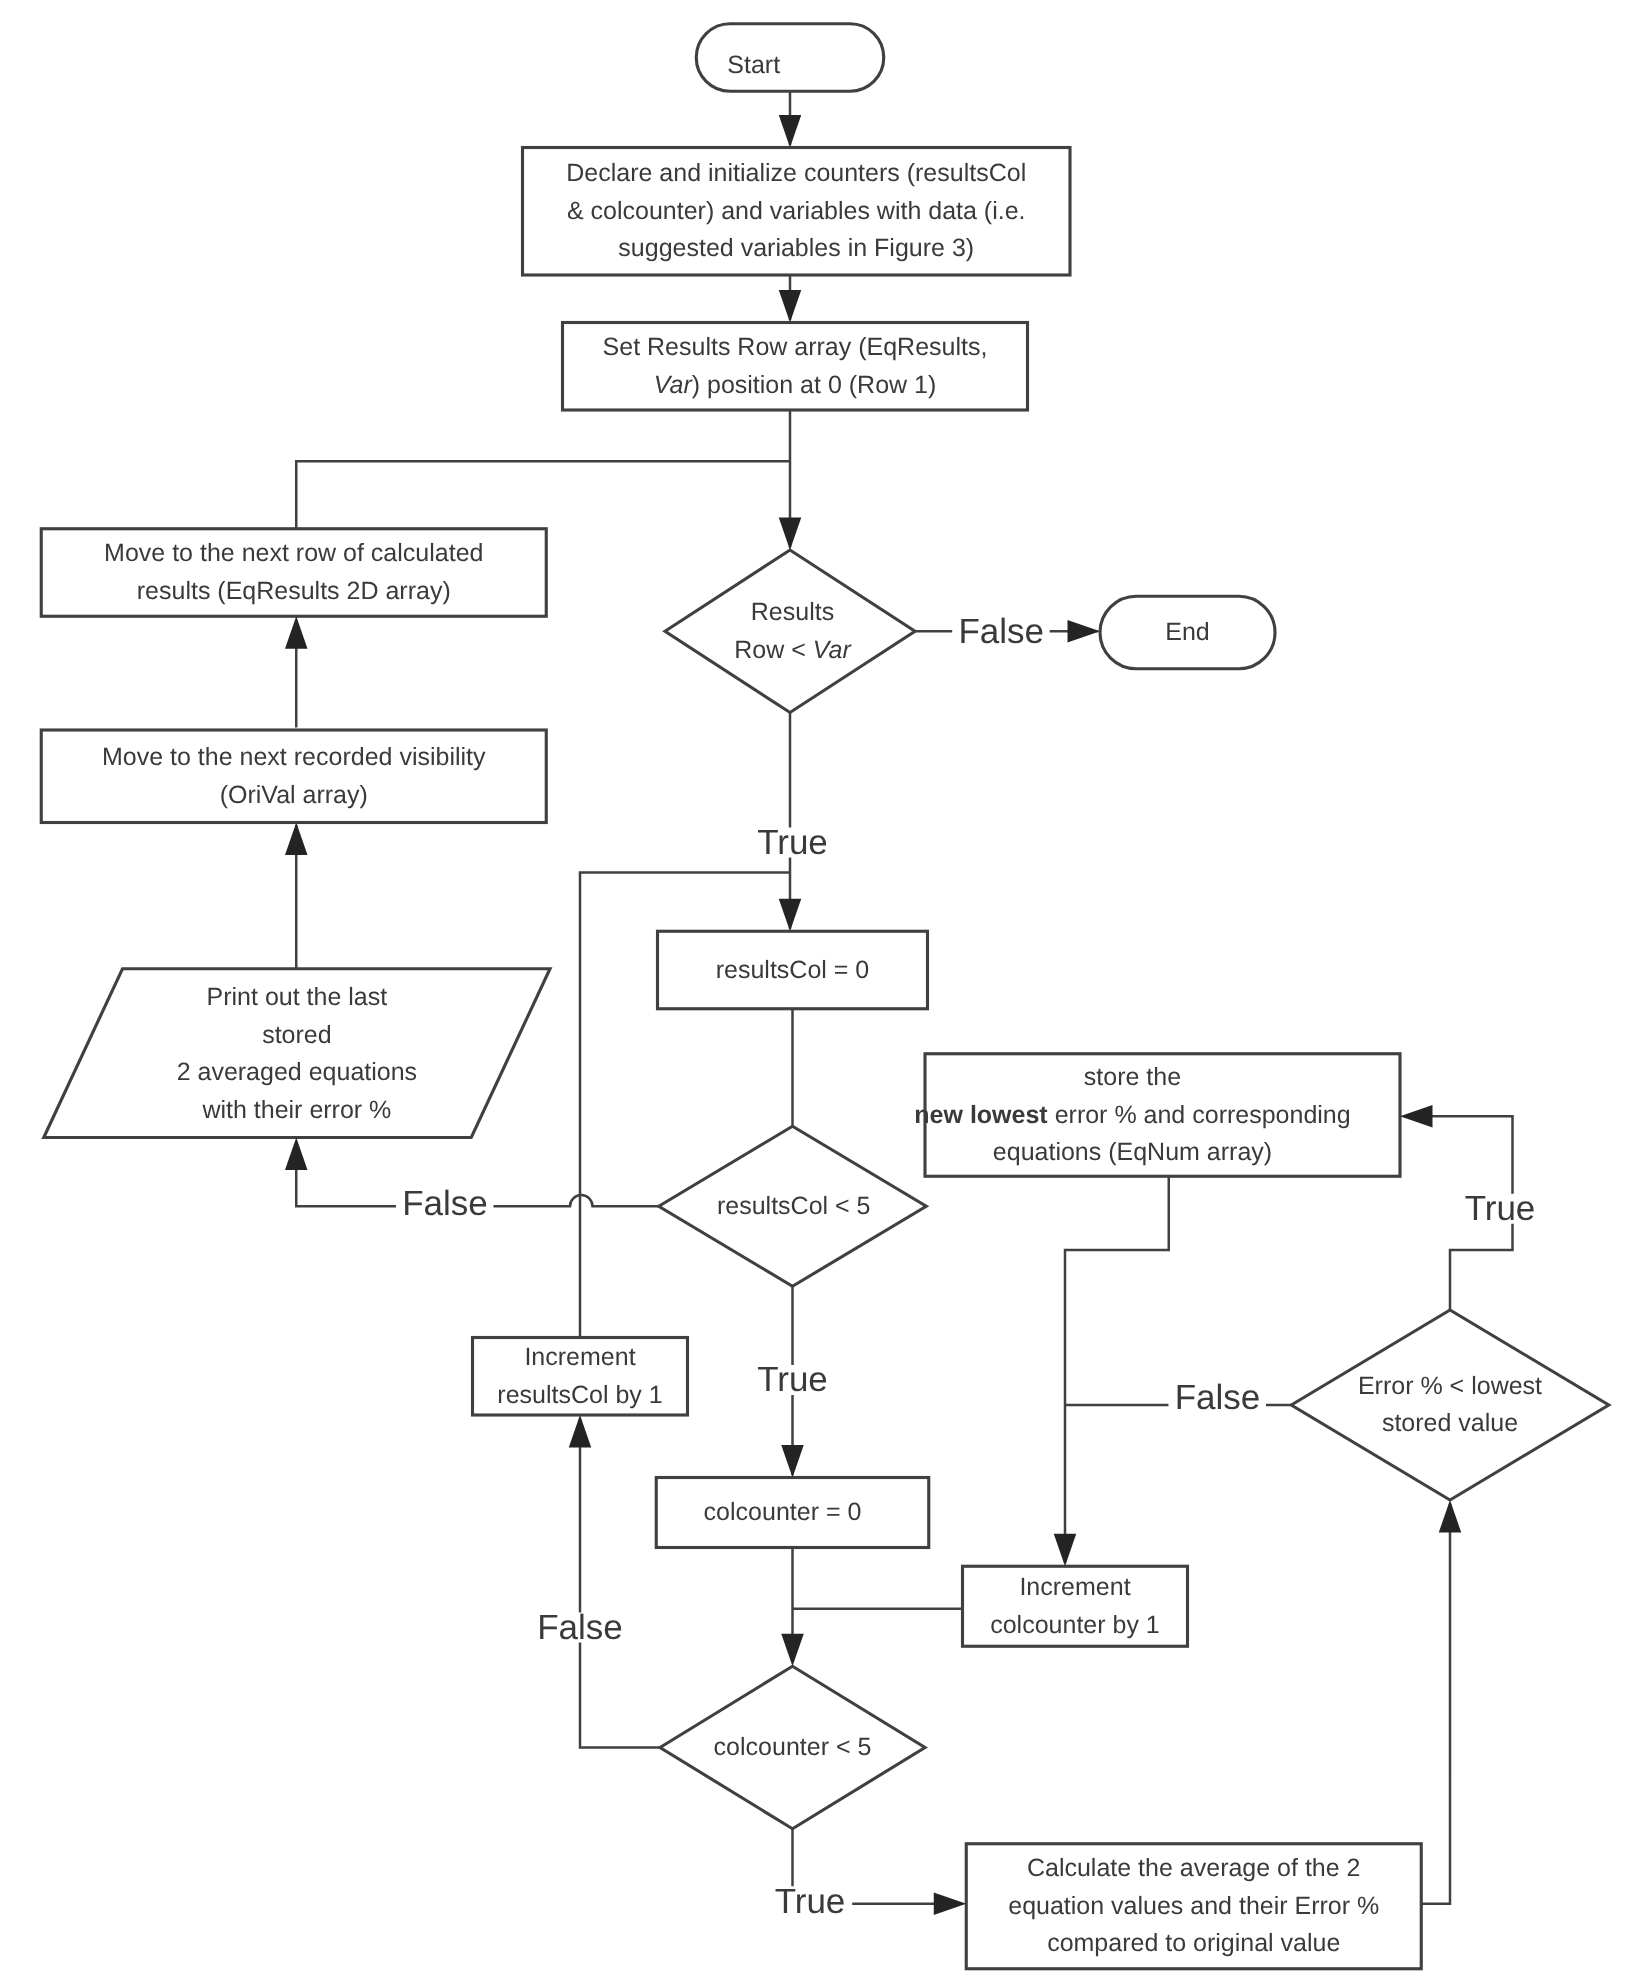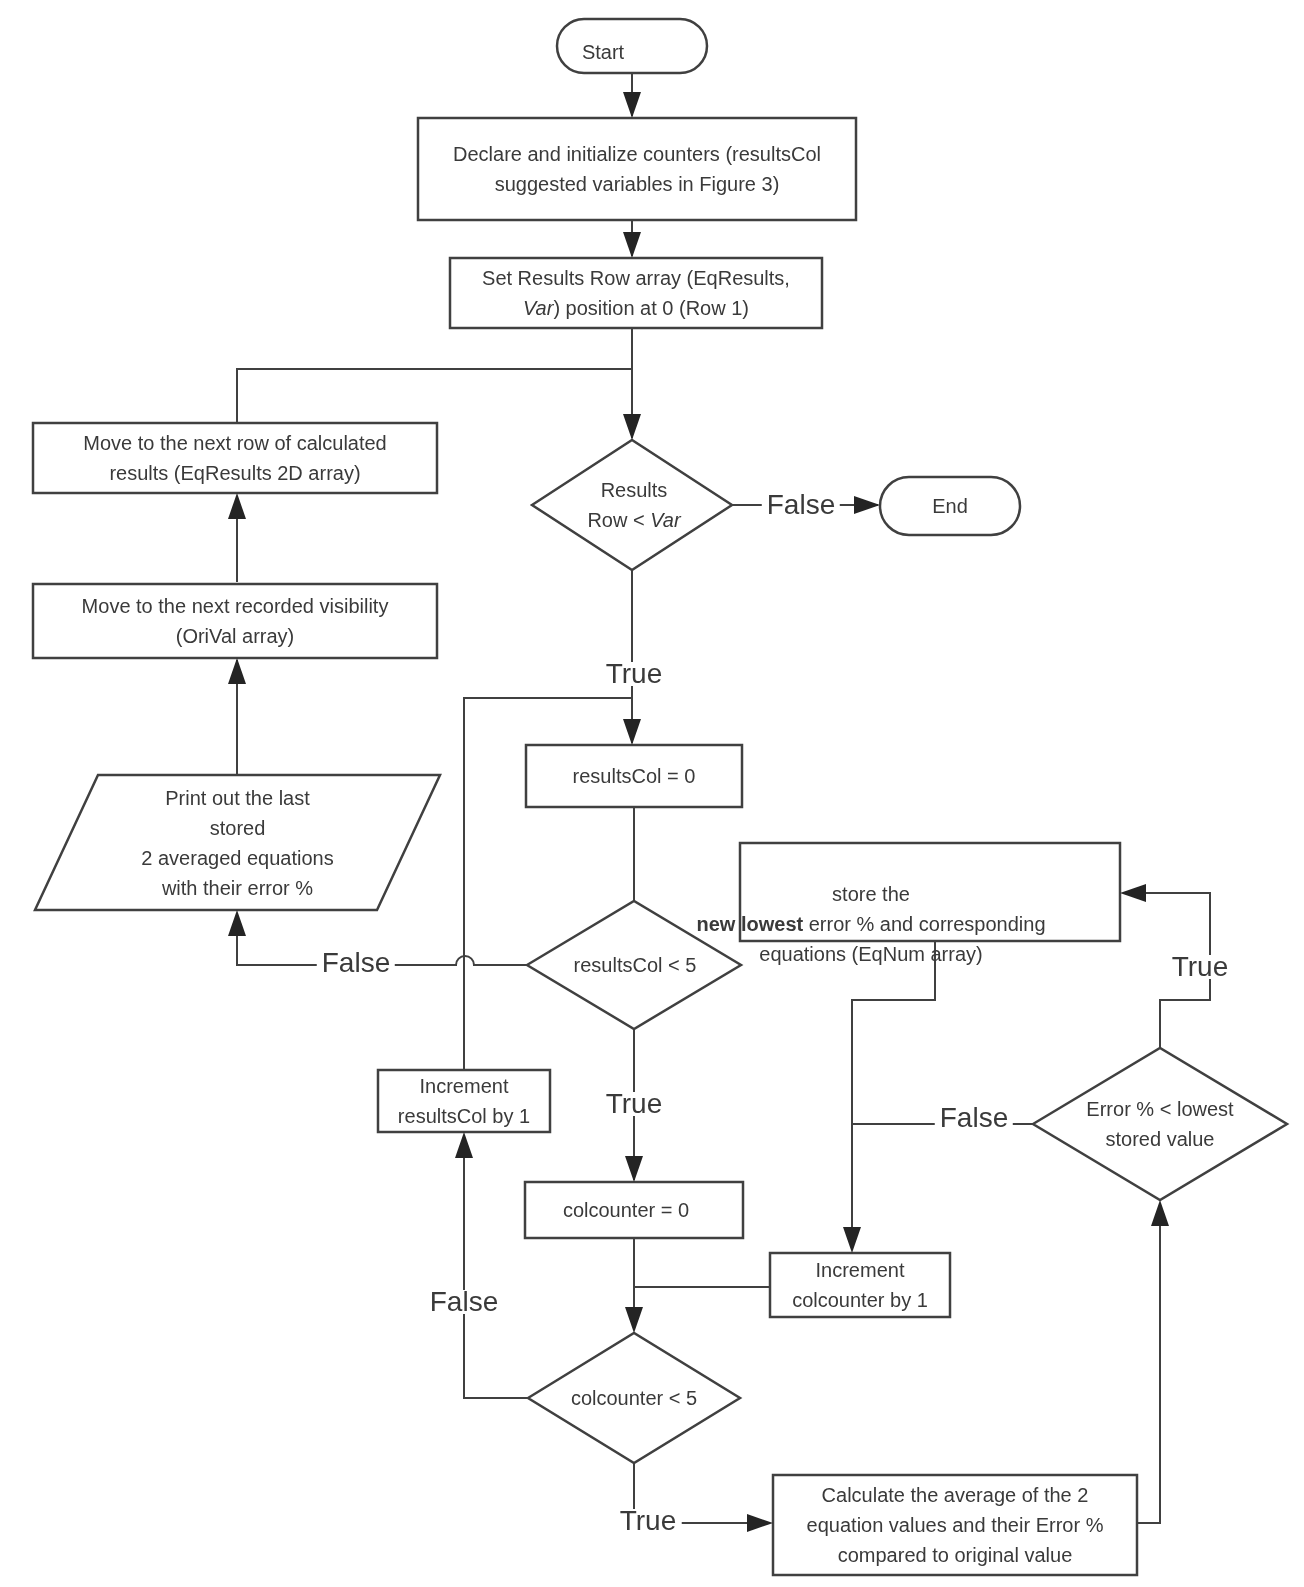--- a/index.html
+++ b/index.html
@@ -103,20 +103,21 @@
       <polygon points="852,1253 843,1227 861,1227"></polygon>
     </g>
   </svg>
 
   <div class="node" style="left:528px;top:19px;width:150px;height:48px;justify-content:flex-end;">
     <div class="ln">Start</div>
   </div>
 
   <div class="node" style="left:418px;top:118px;width:438px;height:102px;">
     <div class="ln">Declare and initialize counters (resultsCol</div>
+    <div class="ln">&amp; colcounter) and variables with data (i.e.</div>
     <div class="ln">suggested variables in Figure 3)</div>
   </div>
 
   <div class="node" style="left:450px;top:258px;width:372px;height:70px;">
     <div class="ln">Set Results Row array (EqResults,</div>
     <div class="inl"><span class="i">Var</span><span>) position at 0 (Row 1)</span></div>
   </div>
 
   <div class="node" style="left:534px;top:473px;width:200px;height:64px;">
     <div class="ln">Results</div>
@@ -141,21 +142,21 @@
     <div class="ln">Print out the last</div>
     <div class="ln">stored</div>
     <div class="ln">2 averaged equations</div>
     <div class="ln">with their error %</div>
   </div>
 
   <div class="node" style="left:526px;top:745px;width:216px;height:62px;">
     <div class="ln">resultsCol = 0</div>
   </div>
 
-  <div class="node" style="left:697px;top:843px;width:348px;height:98px;margin-top:32px;">
+  <div class="node" style="left:732px;top:843px;width:348px;height:98px;">
     <div class="ln">store the</div>
     <div class="inl"><span class="b">new lowest</span><span> error % and corresponding</span></div>
     <div class="ln">equations (EqNum array)</div>
   </div>
 
   <div class="node" style="left:530px;top:935px;width:210px;height:60px;">
     <div class="ln">resultsCol &lt; 5</div>
   </div>
 
   <div class="node" style="left:378px;top:1070px;width:172px;height:62px;">

